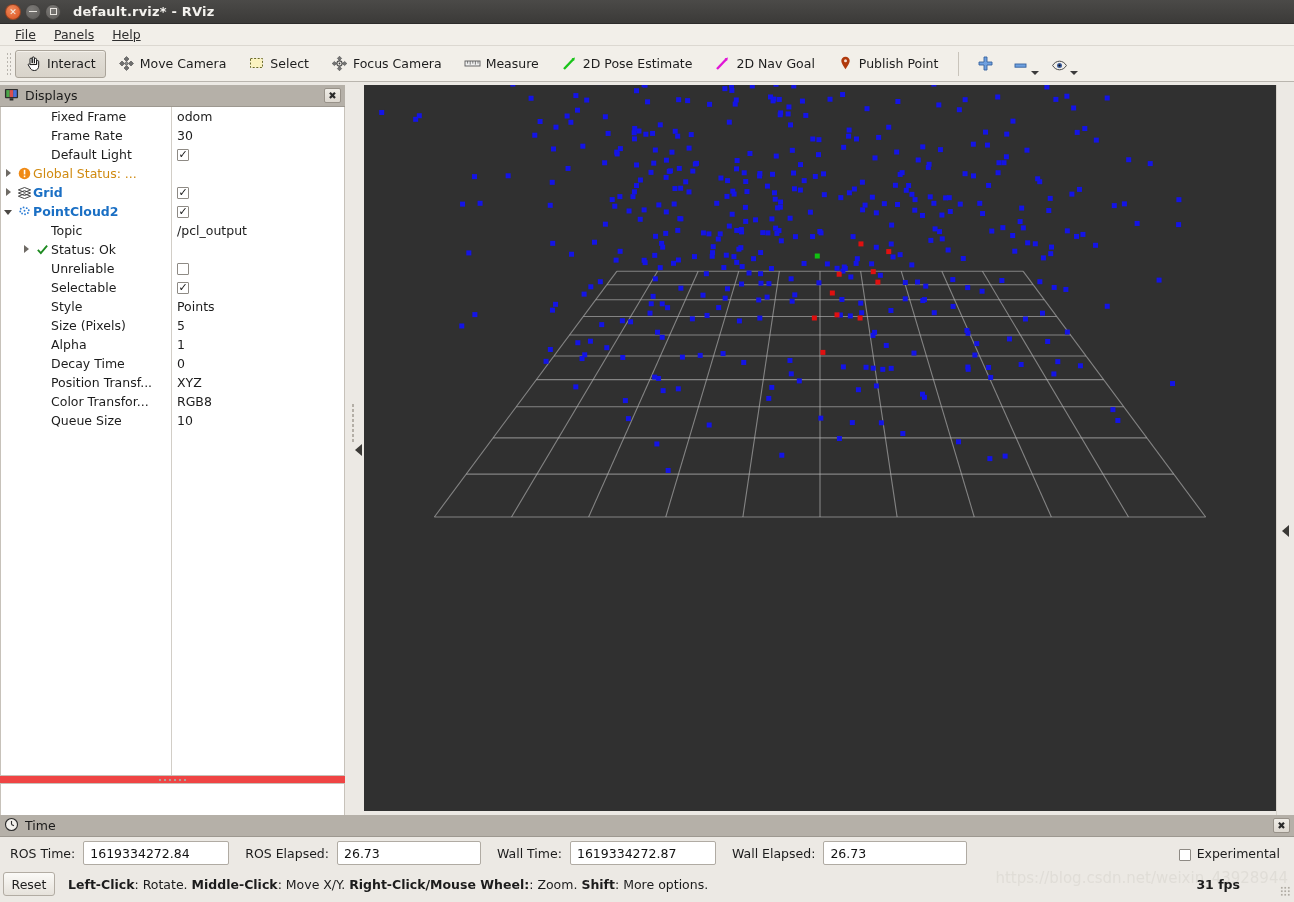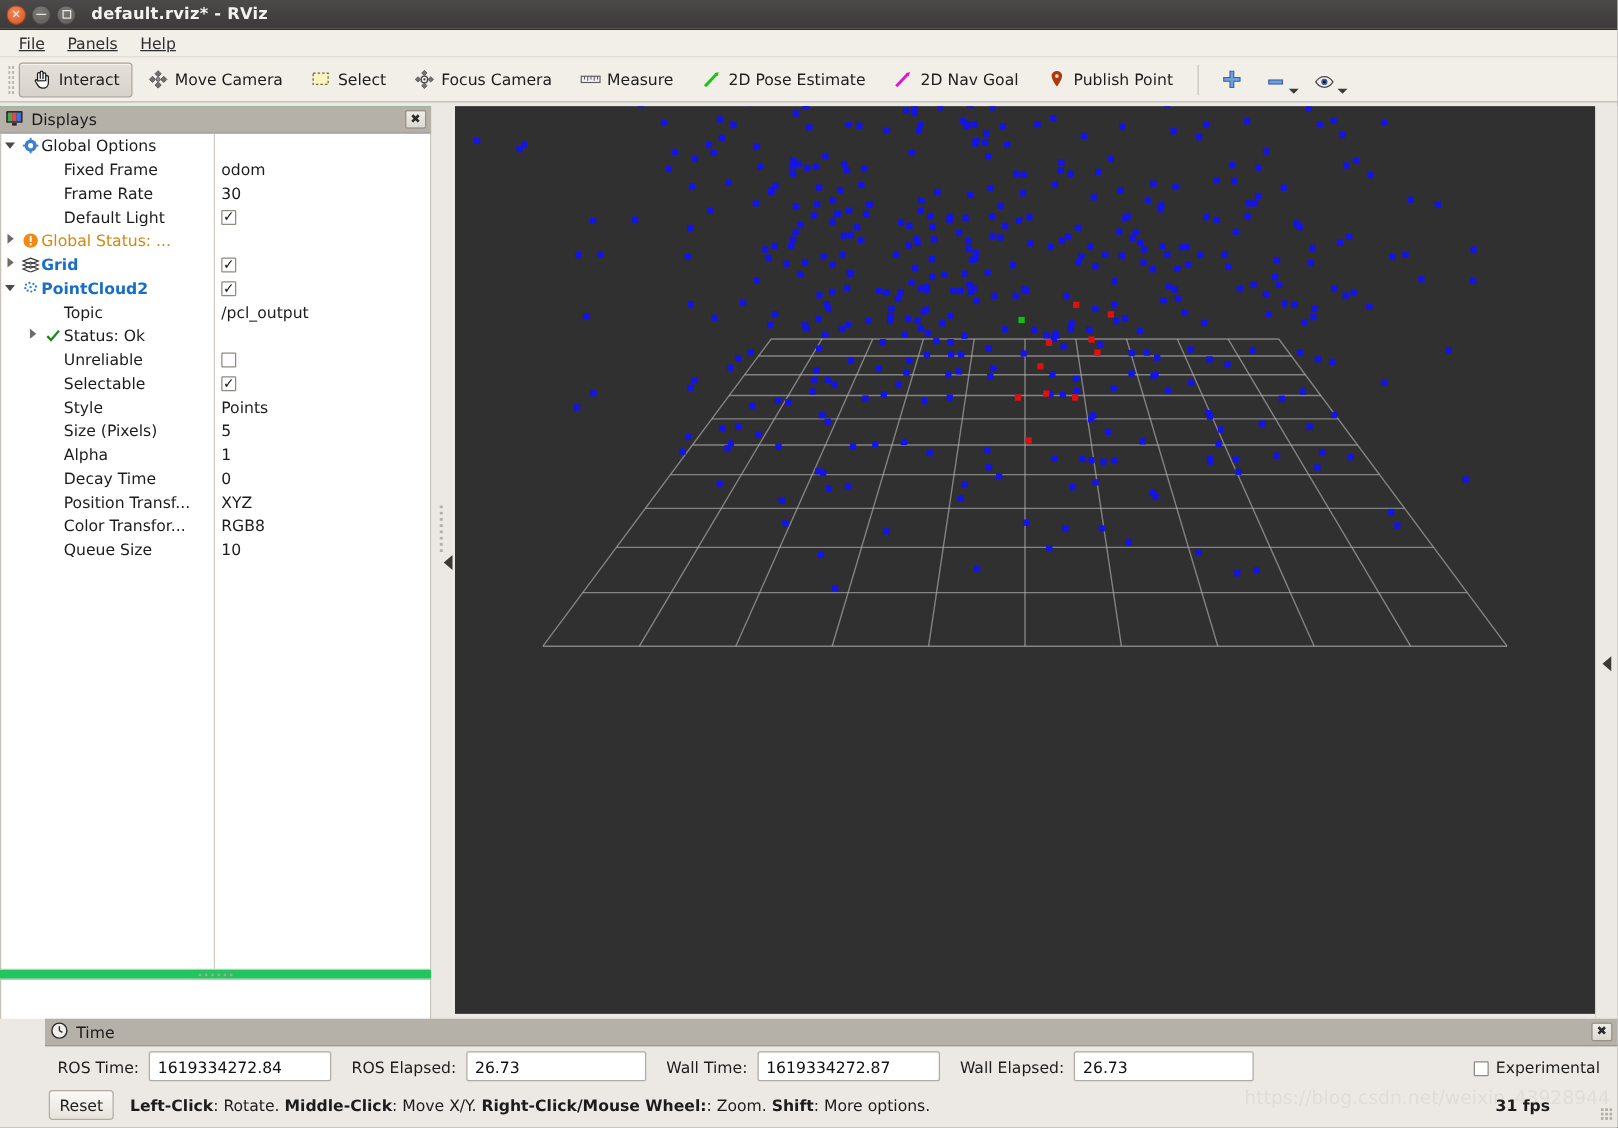--- a/index.html
+++ b/index.html
@@ -79,21 +79,21 @@
   .caret-dn { width:0;height:0;border-left:4px solid transparent;border-right:4px solid transparent;border-top:4px solid #3b3b3b; margin-left:2px; margin-bottom:3px; }
 
   
   .main {
     position: absolute; top: 85px; left: 0;
     width: 1294px; height: 730px;
     background: #ece9e4;
   }
   .leftpanel {
     position: absolute; left: 0; top: 0; width: 345px; height: 730px;
-    background: #22c55e;
+    background: #ef4444;
   }
   .panel-header {
     height: 22px; background: #b5b0a8;
     display: flex; align-items: center; padding: 0 4px;
     border-bottom: 1px solid #9d9890;
   }
   .panel-header .ph-title { font-size: 12.5px; color: #1a1a1a; margin-left: 6px; }
   .panel-close {
     margin-left: auto; width: 17px; height: 15px;
     background: linear-gradient(#f0ede7,#ddd8d0);
@@ -186,21 +186,20 @@
     background:#ece9e4;
     border-left:1px solid #d7d3cc;
   }
   .rsplit .tri { position:absolute; top:440px; left:5px;
     width:0;height:0;border-top:6px solid transparent;border-bottom:6px solid transparent;border-right:7px solid #3b3936; }
 
   
   .timepanel {
     position:absolute; top:815px; left:0; width:1294px; height:87px;
     background:#ece9e4;
-    padding-left:36px;
   }
   .time-header {
     height:22px; background:#b5b0a8; display:flex; align-items:center;
     padding:0 4px; border-bottom:1px solid #9d9890;
   }
   .time-header .th-title { font-size:12.5px; color:#1a1a1a; margin-left:6px; }
   .time-row {
     height:32px; display:flex; align-items:center; padding-left:10px; gap:8px;
   }
   .tlabel { font-size:12.5px; color:#1c1c1c; }
@@ -404,38 +403,20 @@
             <rect x="6" y="12" width="4" height="2.4" fill="#2c2c2c"></rect>
           </svg>
         </span>
         <span class="ph-title">Displays</span>
         <span class="panel-close">✖</span>
       </div>
 
       <div class="tree">
         <div class="col-div"></div>
         <div class="tree-inner" id="tree-rows">
-            <div class="trow">
-              <span class="tw-arrow"><i class="ar-d"></i></span>
-              <span class="tw-icon">
-                <svg viewBox="0 0 14 14" width="13" height="13">
-                  <g fill="#3f7fd0">
-                    <circle cx="7" cy="7" r="5.2"></circle>
-                  </g>
-                  <circle cx="7" cy="7" r="2.2" fill="#fff"></circle>
-                  <g fill="#3f7fd0">
-                    <rect x="6.2" y="0.2" width="1.6" height="2.6"></rect>
-                    <rect x="6.2" y="11.2" width="1.6" height="2.6"></rect>
-                    <rect x="0.2" y="6.2" width="2.6" height="1.6"></rect>
-                    <rect x="11.2" y="6.2" width="2.6" height="1.6"></rect>
-                  </g>
-                </svg>
-              </span>
-              <span class="tw-label">Global Options</span>
-            </div>
             <div class="trow">
               <span style="flex: 0 0 18px;"></span>
               <span class="tw-arrow"></span>
               <span class="tw-icon"></span>
               <span class="tw-label">Fixed Frame</span>
               <span class="tval">
                 <span>odom</span>
               </span>
             </div>
             <div class="trow">

